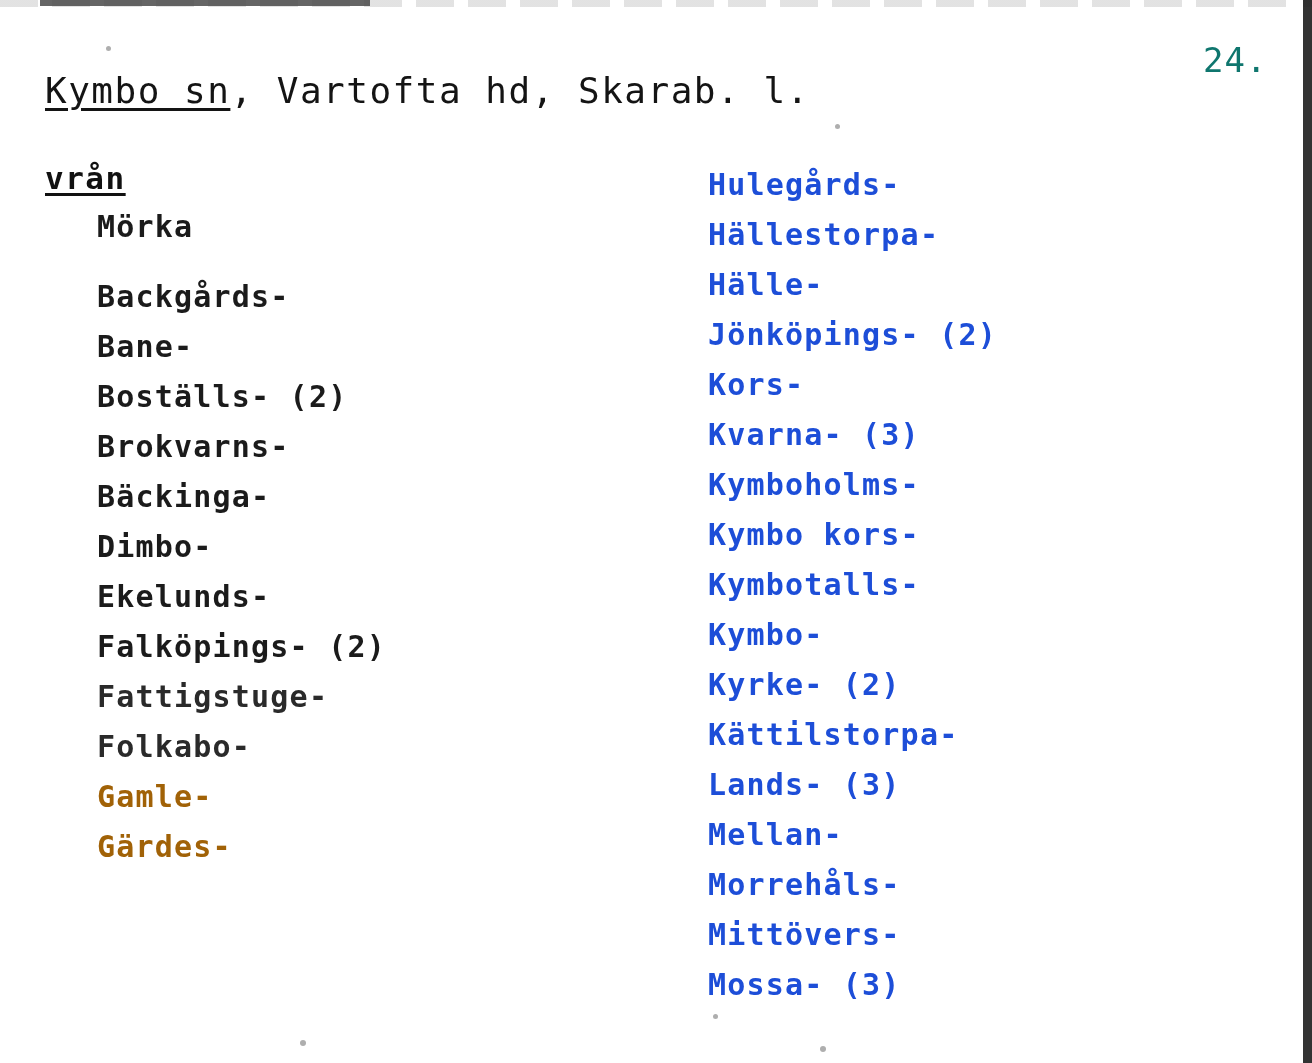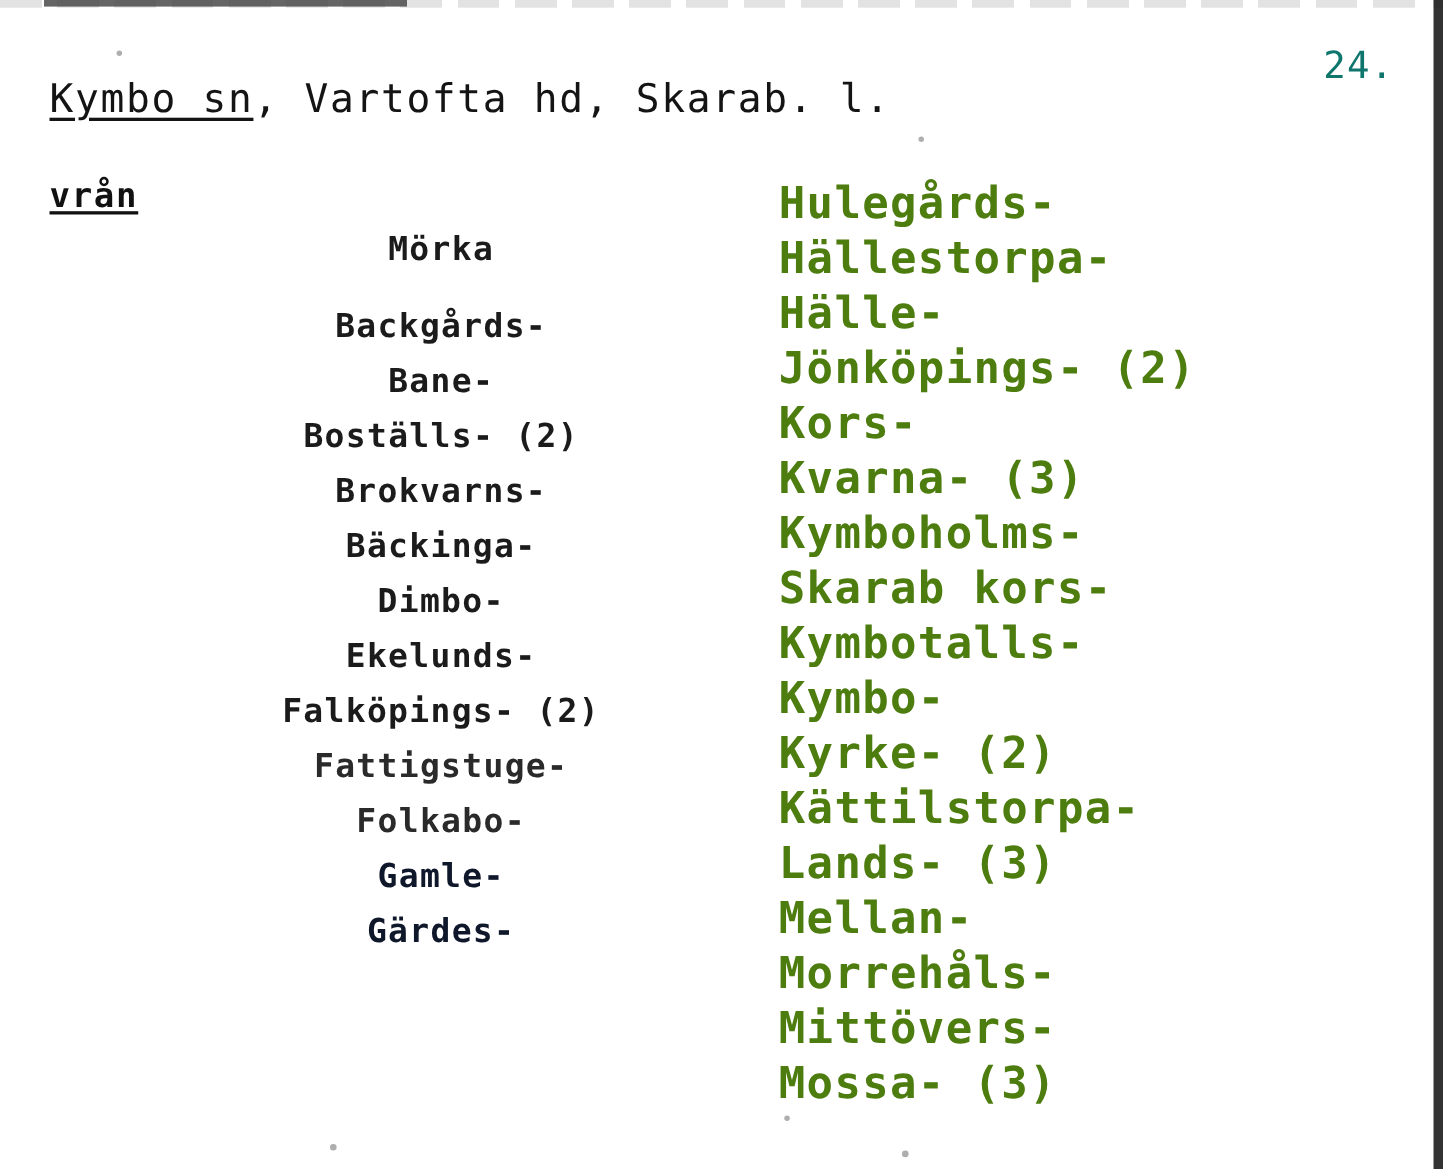--- a/index.html
+++ b/index.html
@@ -121,38 +121,37 @@
     margin: 0;
     padding: 0 0 0 52px;
   }
   .entry {
     font-size: 30px;
     letter-spacing: 1.2px;
     line-height: 50px;
     white-space: pre;
     font-weight: 700;
     color: #1b1b1b;
-    text-align: center;
   }
   
   .entry.faded { color: #2a2a2a; }
-  .entry.fadedmore { color: #0f172a; }
+  .entry.fadedmore { color: #a16207; }
 
   .right-list {
     list-style: none;
     margin: 0;
     padding: 0;
   }
   .right-entry {
-    font-size: 40px;
+    font-size: 30px;
     letter-spacing: 1.2px;
     line-height: 50px;
     white-space: pre;
     font-weight: 700;
-    color: #4d7c0f;
+    color: #1d4ed8;
   }
 </style>
 </head>
 <body>
 
 <div class="page">
 
   <div class="scan-edge-top"></div>
   <div class="scan-edge-top-dark"></div>
   <div class="scan-edge-right"></div>
@@ -200,21 +199,21 @@
 
     <div class="col-right">
       <ul class="right-list">
         <li class="right-entry">Hulegårds-</li>
         <li class="right-entry">Hällestorpa-</li>
         <li class="right-entry">Hälle-</li>
         <li class="right-entry">Jönköpings- (2)</li>
         <li class="right-entry">Kors-</li>
         <li class="right-entry">Kvarna- (3)</li>
         <li class="right-entry">Kymboholms-</li>
-        <li class="right-entry">Skarab kors-</li>
+        <li class="right-entry">Kymbo kors-</li>
         <li class="right-entry">Kymbotalls-</li>
         <li class="right-entry">Kymbo-</li>
         <li class="right-entry">Kyrke- (2)</li>
         <li class="right-entry">Kättilstorpa-</li>
         <li class="right-entry">Lands- (3)</li>
         <li class="right-entry">Mellan-</li>
         <li class="right-entry">Morrehåls-</li>
         <li class="right-entry">Mittövers-</li>
         <li class="right-entry">Mossa- (3)</li>
       </ul>

